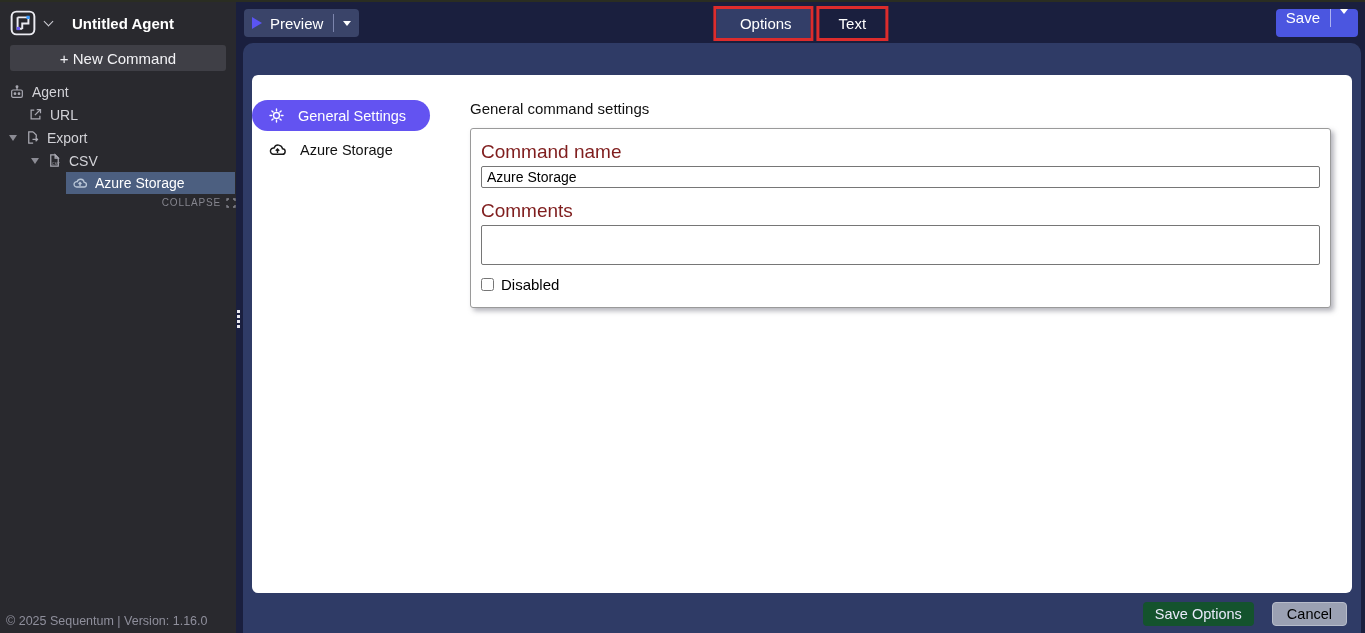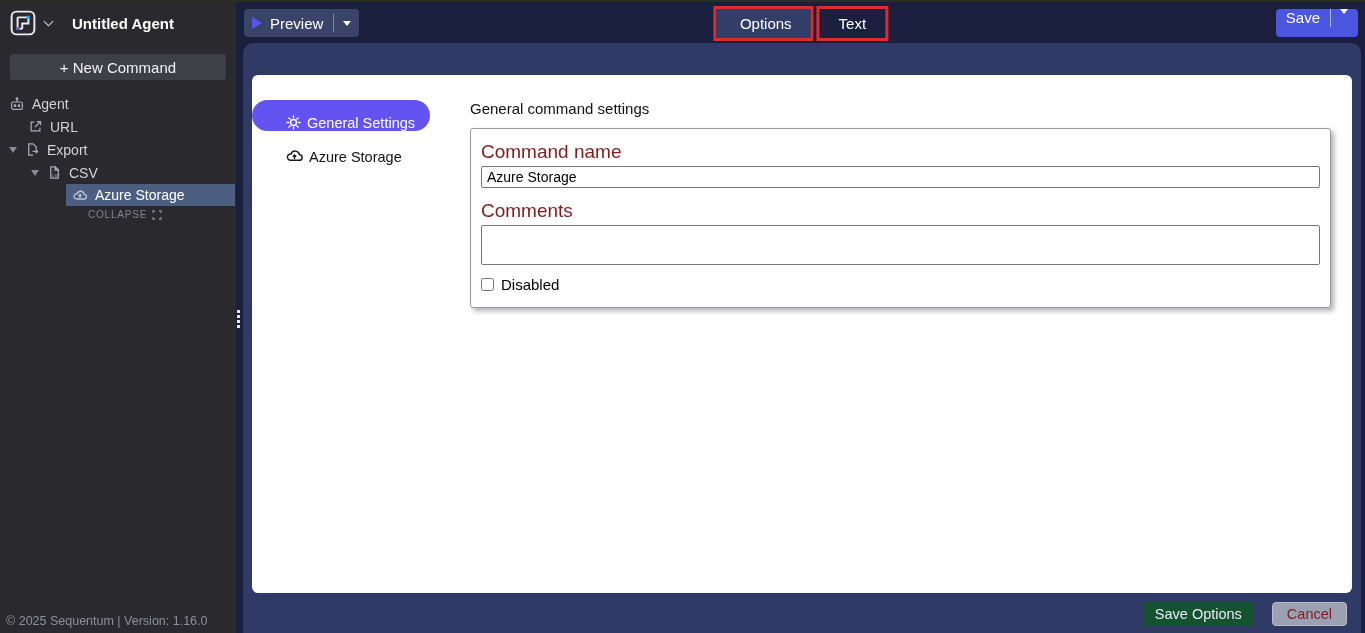--- a/index.html
+++ b/index.html
@@ -14,35 +14,35 @@
   
   .sidebar {
     position: absolute; left: 0; top: 2px; bottom: 0; width: 236px;
     background: var(--sidebar-bg, #29292e); z-index: 10; color: #d2d2d7;
   }
   .sidebar-header { display: flex; align-items: center; padding: 8px 10px 6px; height: 40px; }
   .logo { width: 26px; height: 26px; flex: 0 0 auto; cursor: pointer; }
   .logo-caret { width: 7px; height: 7px; border-right: 1.5px solid #cfcfd6; border-bottom: 1.5px solid #cfcfd6; transform: rotate(45deg); margin: -4px 0 0 9px; cursor: pointer; }
   .agent-title { color: #ffffff; font-weight: bold; font-size: 15px; margin-left: 20px; }
   .new-command-btn {
-    margin: 12px 10px; height: 26px; background: #3f3f46; border: none; border-radius: 3px;
+    margin: 3px 10px; height: 26px; background: #3f3f46; border: none; border-radius: 3px;
     color: #f2f2f5; font-size: 15px; width: 216px; cursor: pointer; display: block;
     font-family: inherit;
   }
   .tree { margin-top: 9px; font-size: 14px; }
   .tree-row { height: 23px; display: flex; align-items: center; position: relative; cursor: pointer; color: #d2d2d7; }
   .tree-row .t-icon { display: inline-flex; margin-right: 7px; color: #a9a9b2; }
   .expander { width: 0; height: 0; border-left: 4.5px solid transparent; border-right: 4.5px solid transparent; border-top: 6px solid #8b8b94; margin-right: 8px; cursor: pointer; }
   .row-agent { padding-left: 9px; }
   .row-url { padding-left: 28px; }
   .row-export { padding-left: 9px; }
   .row-csv { padding-left: 31px; }
   .row-azure { margin-left: 66px; height: 22px; background: var(--tree-selected, #4c5f80); padding-left: 6px; color: #ffffff; width: 169px; }
   .row-azure .t-icon { color: #b9c6d6; }
-  .collapse-row { margin: 3px 0 0 88px; display: flex; align-items: center; gap: 5px; color: #85858e; font-size: 10px; letter-spacing: 0.8px; cursor: pointer; }
+  .collapse-row { margin: 3px 0 0 88px; display: flex; align-items: center; gap: 5px; color: #85858e; font-size: 10px; letter-spacing: 0.8px; cursor: pointer; justify-content: flex-end; }
   .sidebar-footer { position: absolute; left: 6px; bottom: 5px; font-size: 12.5px; color: #8f8f9c; }
 
   
   .main-region { position: absolute; left: 236px; right: 0; top: 2px; bottom: 0; background: var(--topbar-bg, #1a1f3e); }
 
   .topbar { position: relative; height: 41px; }
   .preview-btn {
     position: absolute; left: 8px; top: 7px; height: 28px; background: #3a4469; border: none;
     border-radius: 4px; display: flex; align-items: center; padding: 0 8px; color: #fff;
     font-size: 15px; cursor: pointer; font-family: inherit;
@@ -65,21 +65,21 @@
 
   .drag-handle { position: absolute; left: 1px; top: 308px; display: flex; flex-direction: column; gap: 2px; cursor: col-resize; }
   .drag-handle span { width: 3px; height: 3px; background: #e8e8ee; display: block; }
 
   .wrapper { position: absolute; left: 7px; right: 4px; top: 41px; bottom: 0; background: var(--wrapper-bg, #2f3b66); border-radius: 10px 10px 0 0; }
 
   .panel { position: absolute; left: 9px; right: 9px; top: 32px; bottom: 40px; background: #ffffff; border-radius: 6px; display: flex; overflow: hidden; }
 
   
   .settings-nav { width: 218px; padding-top: 25px; flex: 0 0 auto; }
-  .snav-item { height: 31px; display: flex; align-items: flex-end; padding-left: 33px; gap: 5px; font-size: 14.5px; color: #111111; cursor: pointer; width: 178px; }
+  .snav-item { height: 31px; display: flex; align-items: center; padding-left: 16px; gap: 13px; font-size: 14.5px; color: #111111; cursor: pointer; width: 178px; }
   .snav-item.active { background: var(--accent, #6353f1); color: #ffffff; border-radius: 16px; }
   .snav-item + .snav-item { margin-top: 3px; }
   .snav-item .s-icon { display: inline-flex; }
 
   
   .form-col { flex: 1; padding: 25px 21px 0 0; }
   .form-heading { font-size: 15px; color: #111111; font-weight: normal; margin-bottom: 11px; }
   .group-box {
     border: 1px solid #9a9a9a; border-radius: 3px; padding: 9px 10px 14px;
     box-shadow: 3px 3px 5px rgba(105,105,120,0.5);
@@ -97,21 +97,21 @@
   .check-row { margin-top: 11px; display: flex; align-items: center; gap: 7px; font-size: 15px; color: #000; }
   .check-row input { width: 13px; height: 13px; cursor: pointer; }
 
   
   .actions { position: absolute; right: 14px; bottom: 7px; display: flex; gap: 18px; }
   .save-options-btn {
     background: #14532d; color: #e9eafb; border: none; border-radius: 4px;
     padding: 3px 12px; font-size: 14.5px; cursor: pointer; font-family: inherit; height: 24px;
   }
   .cancel-btn {
-    background: #9ba1b3; color: #7f1d1d; border: 1px solid #b7bcca; border-radius: 4px;
+    background: #9ba1b3; color: #000000; border: 1px solid #b7bcca; border-radius: 4px;
     padding: 3px 14px; font-size: 14.5px; font-family: inherit; height: 24px; cursor: default;
   }
   svg { display: block; }
 </style>
 </head>
 <body style="--accent: #6353f1; --save-button: #4b56e0; --tree-selected: #4c5f80; --annotation: #dd2c2c; --topbar-bg: #1a1f3e; --wrapper-bg: #2f3b66; --sidebar-bg: #29292e;">
 
 <div class="topline"></div>
 
 <div class="sidebar">

